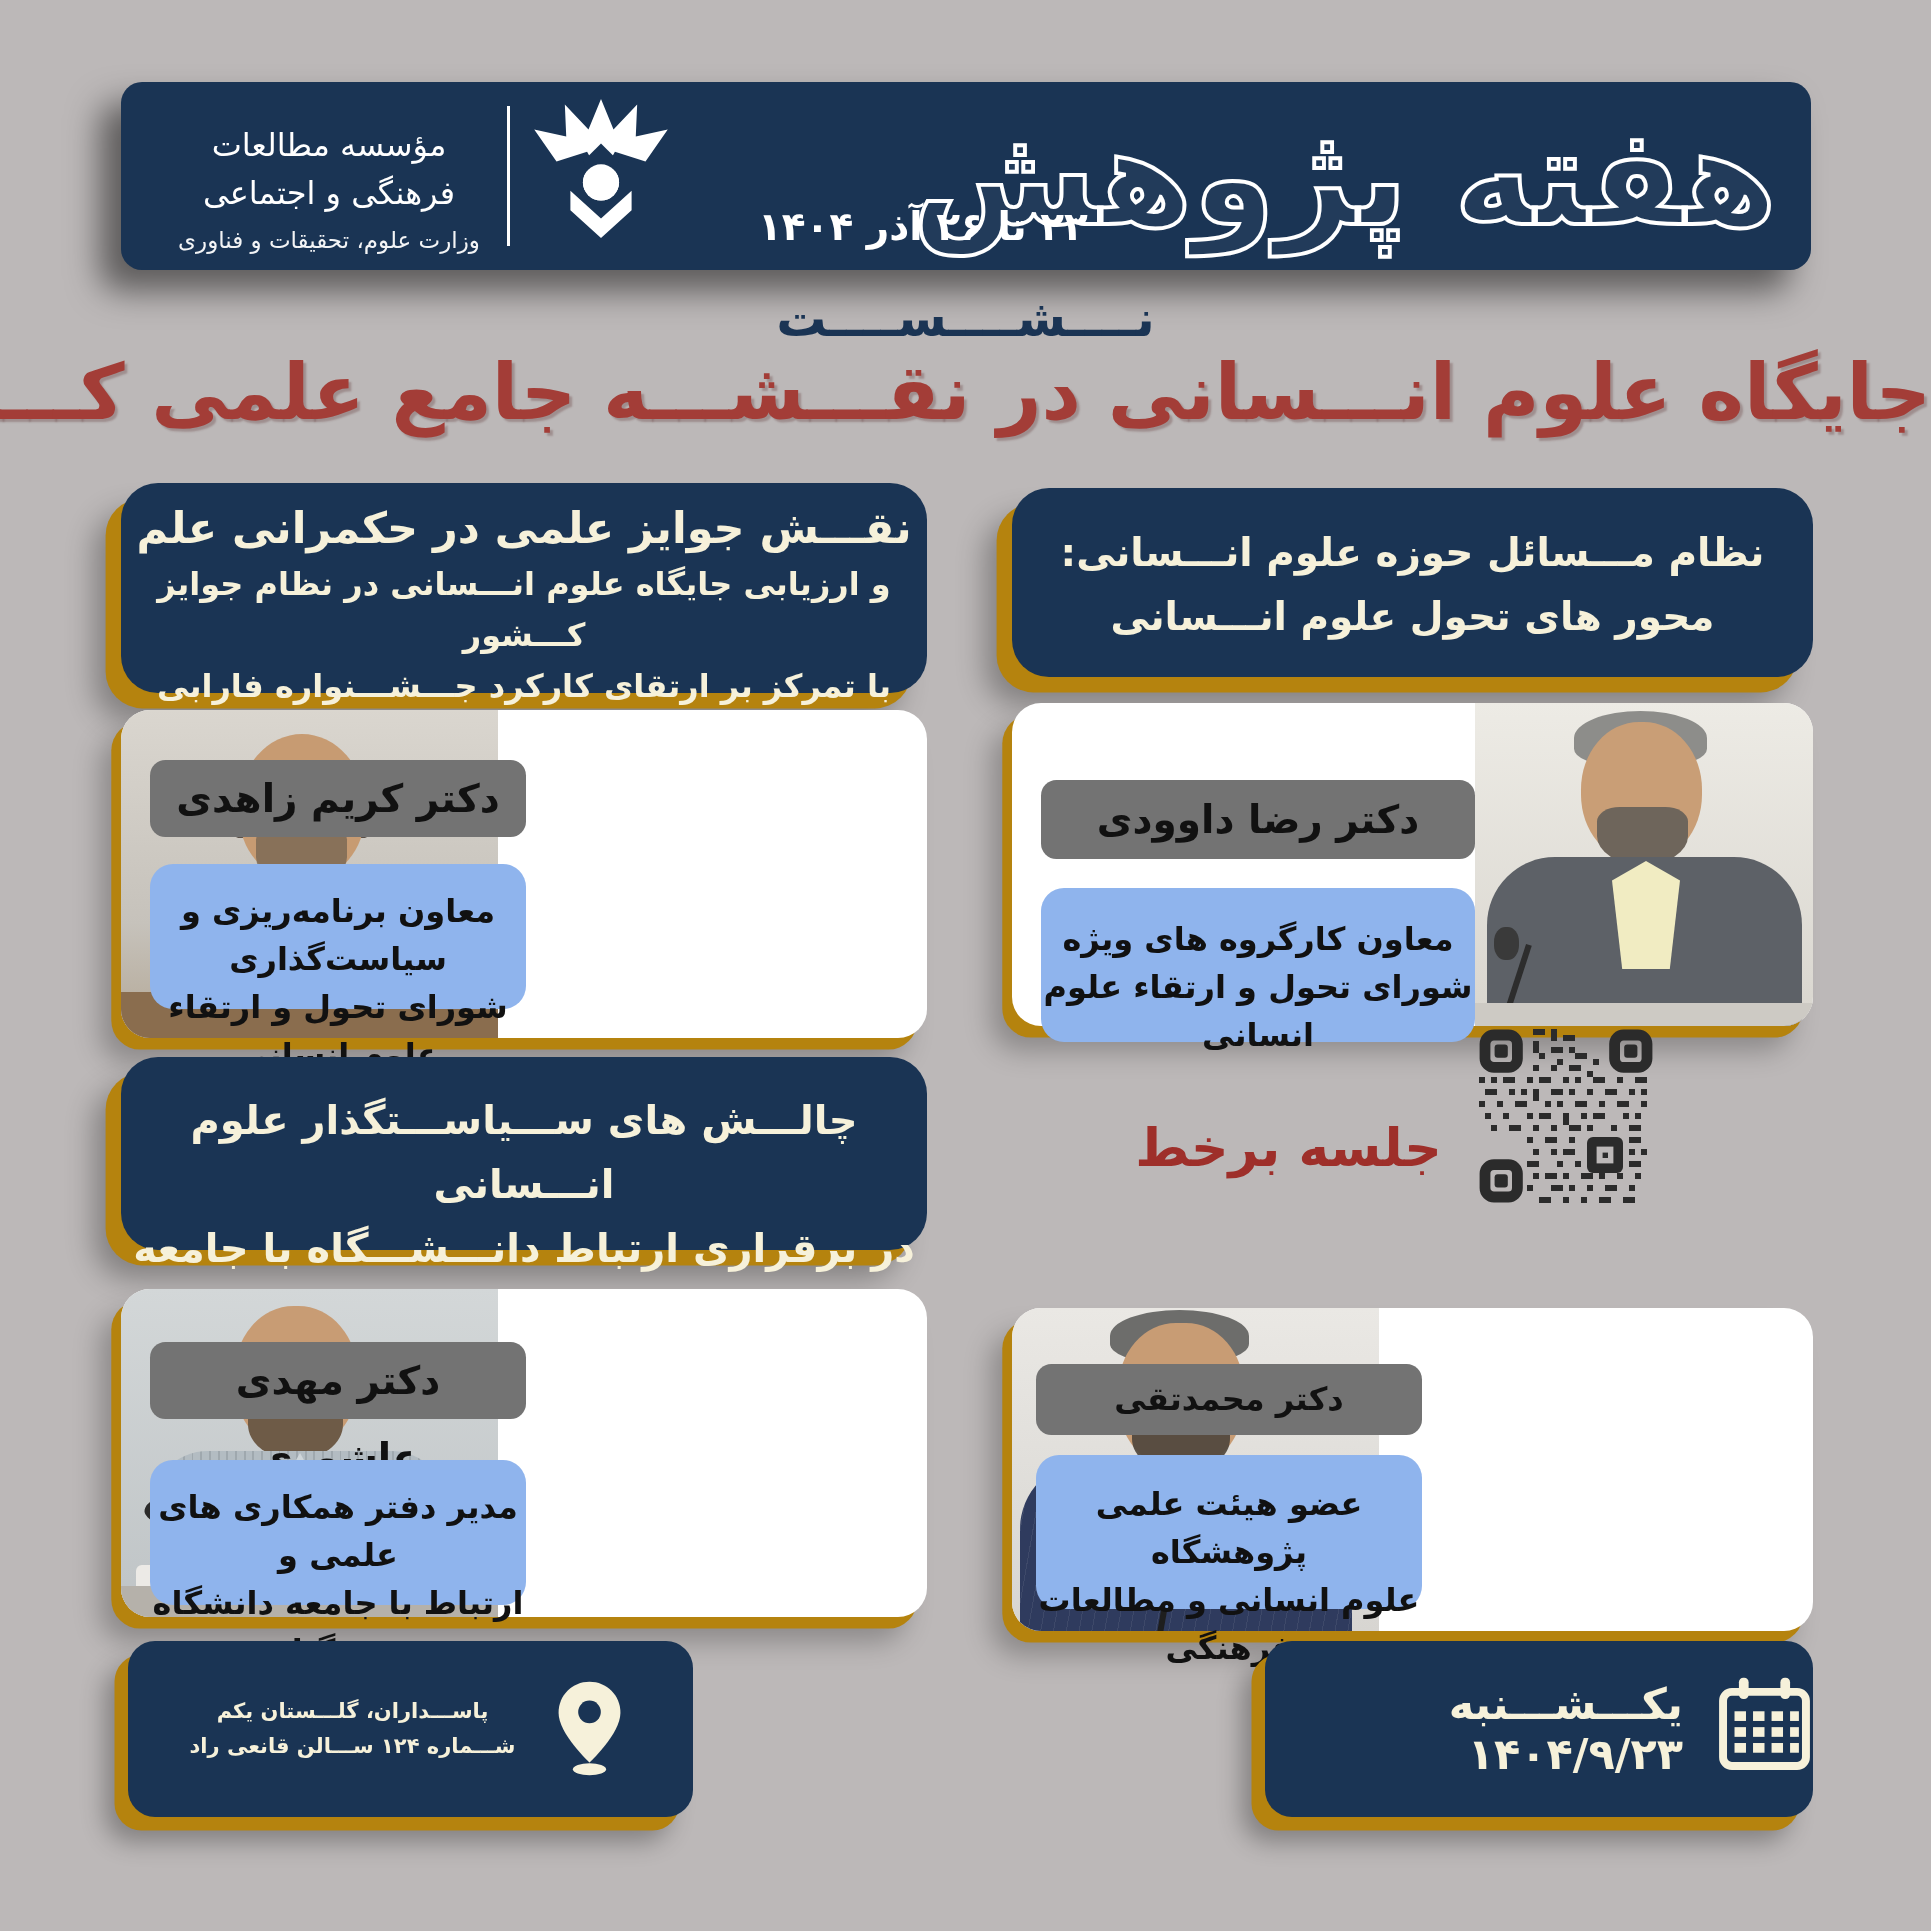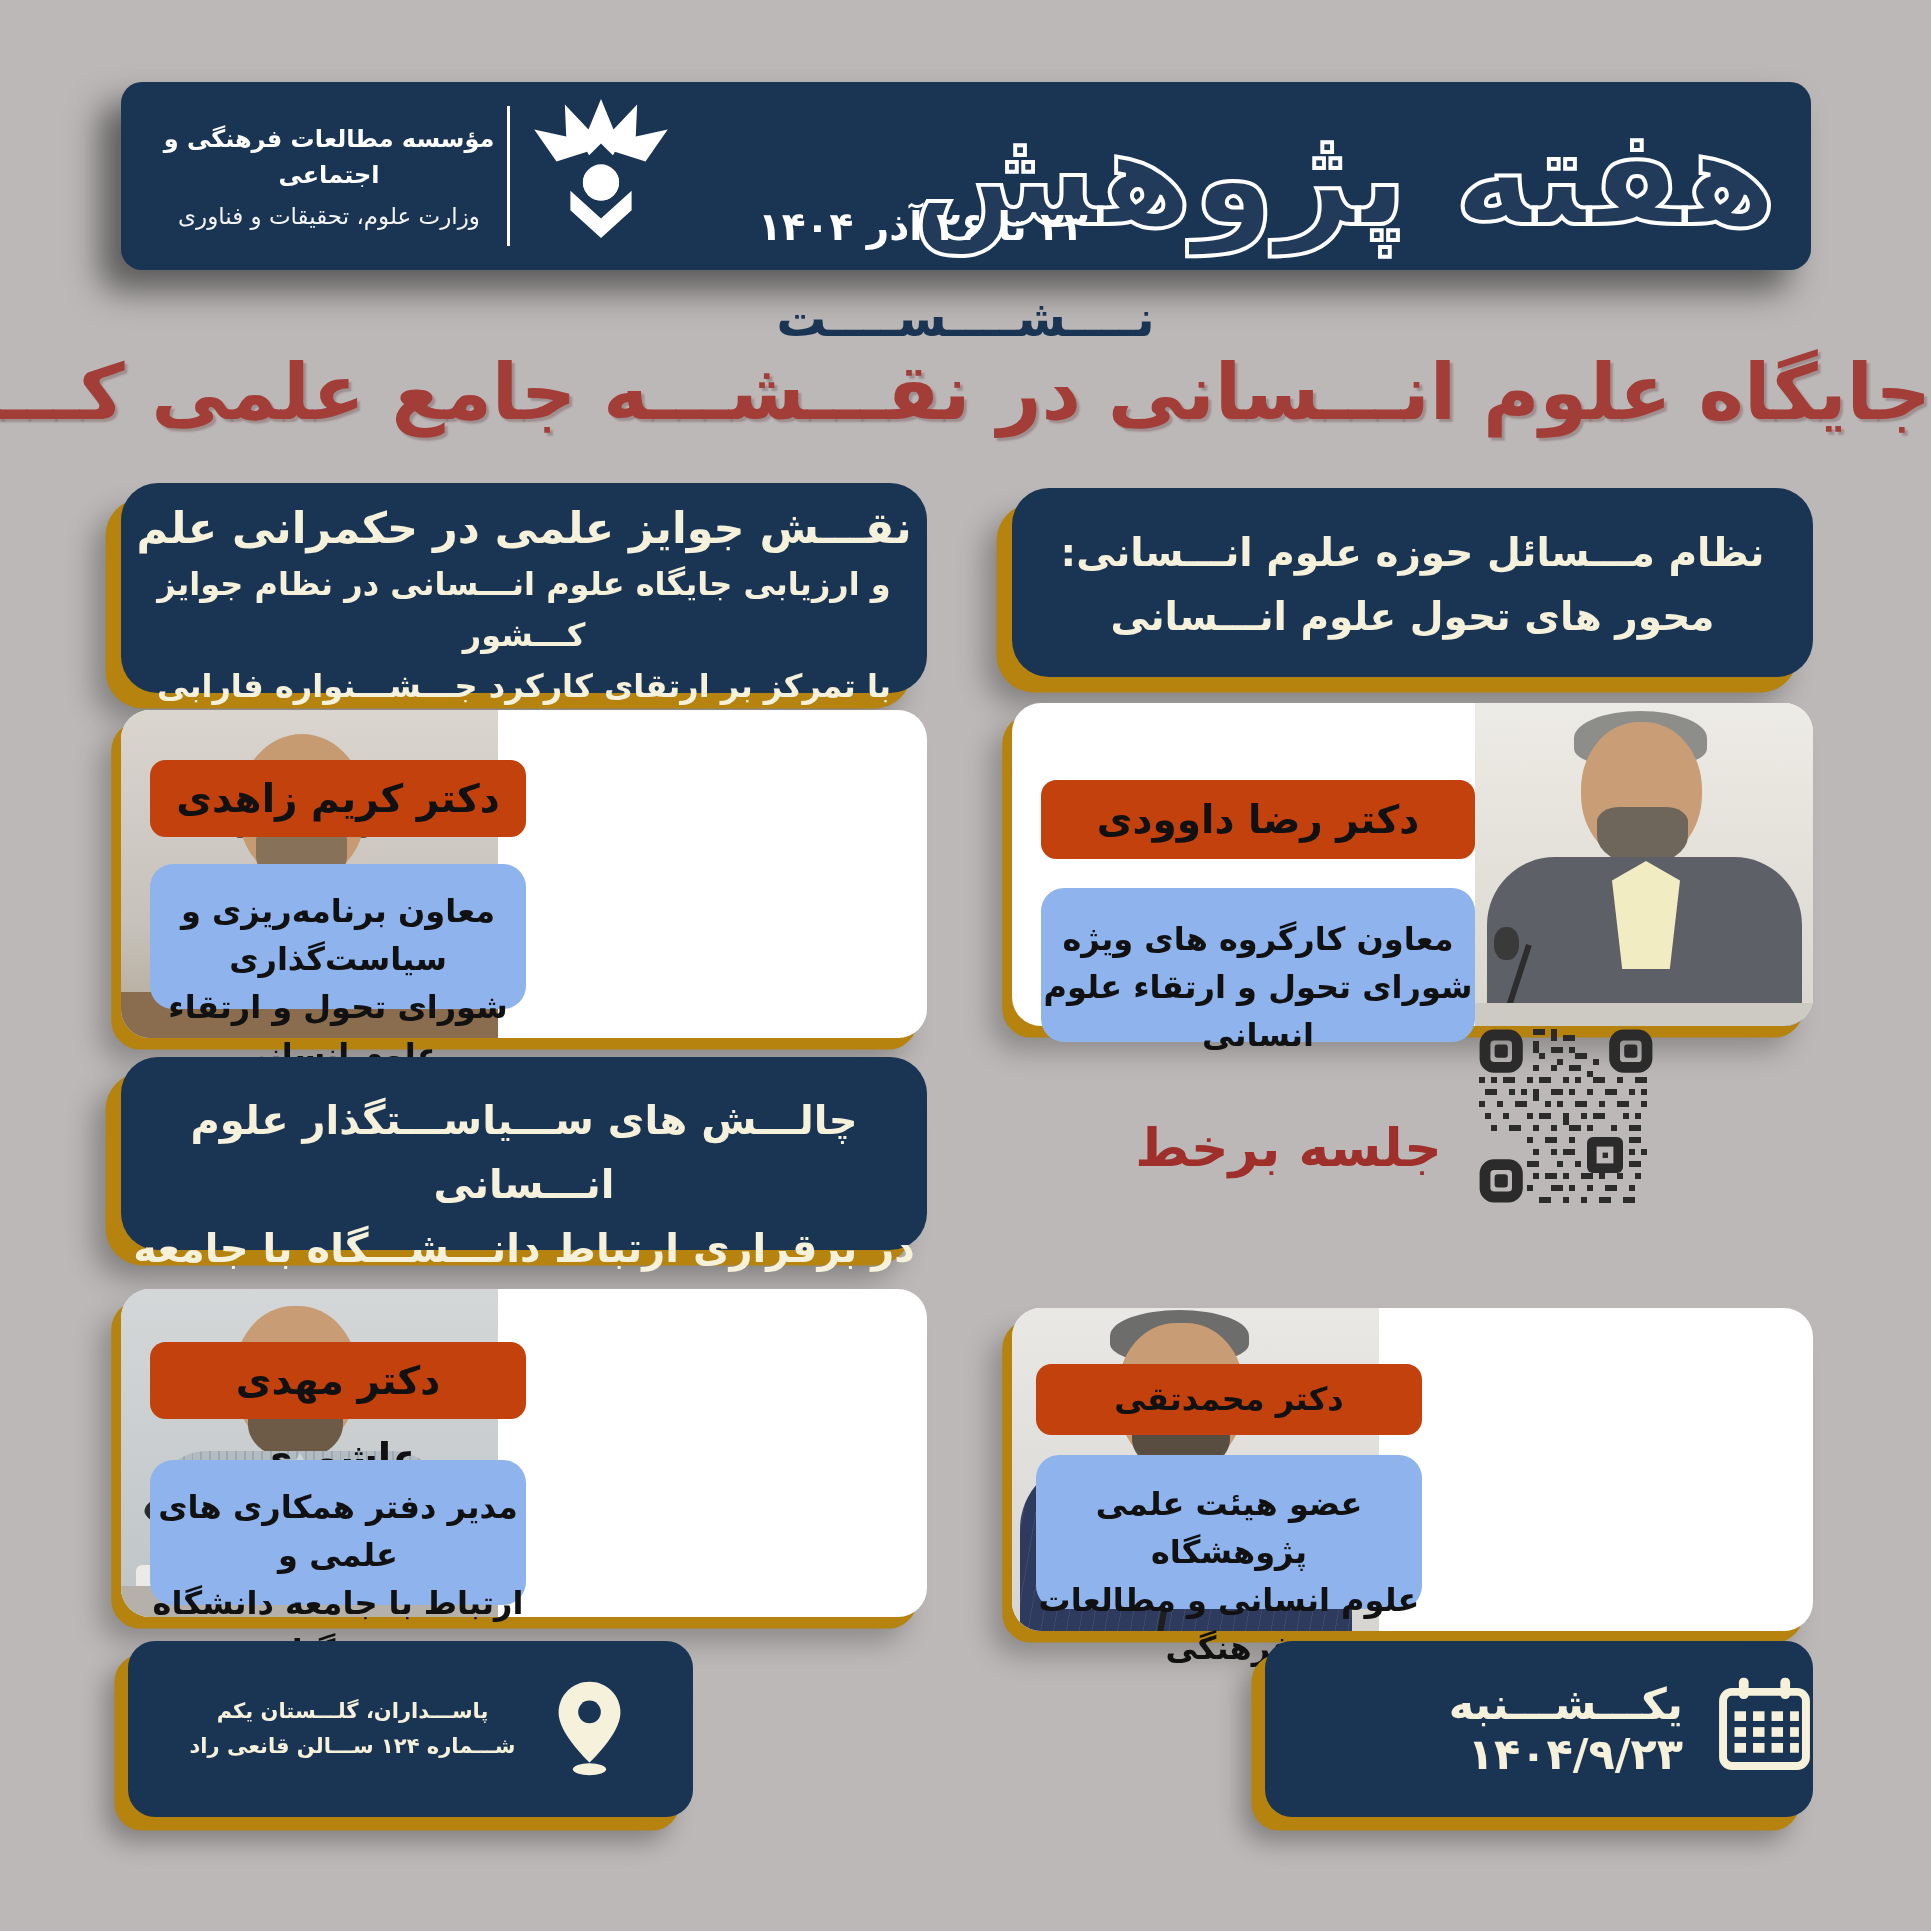--- a/index.html
+++ b/index.html
@@ -7,21 +7,21 @@
     position:relative;width:1931px;height:1931px;background:#bcb8b8;
     font-family:"DejaVu Sans",sans-serif;direction:rtl;overflow:hidden;
   }
   
   .header{
     position:absolute;left:121px;top:82px;width:1690px;height:188px;
     background:#1a3454;border-radius:21px;
     box-shadow:-21px 21px 33px rgba(0,0,0,.5);
   }
   .institute{position:absolute;left:39px;top:39px;width:338px;text-align:center;color:#fff;}
-  .institute .l1{font-size:24px;font-weight:700;line-height:1.5;}
+  .institute .l1{font-size:32px;font-weight:400;line-height:1.5;}
   .institute .l2{font-size:23px;margin-top:9.7px;opacity:.95;}
   .hdr-divider{position:absolute;left:386px;top:24px;width:2.9px;height:140px;background:#fff;}
   .logo{position:absolute;left:410px;top:17.4px;width:140px;height:153px;}
   .week-title{
     position:absolute;right:34px;top:11.6px;width:734px;height:169px;
     font-size:133px;font-weight:700;text-align:left;line-height:169px;
     color:rgba(255,255,255,0.04);-webkit-text-stroke:3.9px #ffffff;white-space:nowrap;
   }
   .week-dates{position:absolute;left:637px;bottom:21px;color:#fff;font-size:39px;font-weight:700;}
   
@@ -48,21 +48,21 @@
   
   .card{
     position:absolute;background:#ffffff;border-radius:29px;
     box-shadow:-9.7px 11.6px 0 #b5830e,-21px 25px 27px rgba(0,0,0,.25);
   }
   .card1{left:121px;top:710px;width:806px;height:328px;}
   .card2{left:1012px;top:703px;width:801px;height:323px;}
   .card3{left:121px;top:1289px;width:806px;height:328px;}
   .card4{left:1012px;top:1308px;width:801px;height:323px;}
   .pill{
-    position:absolute;background:#c2410c;border-radius:15.4px;color:#111;
+    position:absolute;background:#737373;border-radius:15.4px;color:#111;
     font-weight:700;text-align:center;
   }
   .rolebox{
     position:absolute;background:#8fb4ed;border-radius:23px;color:#111;
     font-weight:700;text-align:center;box-sizing:border-box;
   }
   .name1{right:401px;top:50px;left:29px;height:77px;font-size:39px;line-height:77px;}
   .role1{right:401px;top:154px;left:29px;height:145px;font-size:32px;padding-top:23px;line-height:1.5;}
   .name2{left:29px;top:77px;width:434px;height:79px;font-size:39px;line-height:79px;}
   .role2{left:29px;top:185px;width:434px;height:154px;font-size:32px;padding-top:27px;line-height:1.5;}

